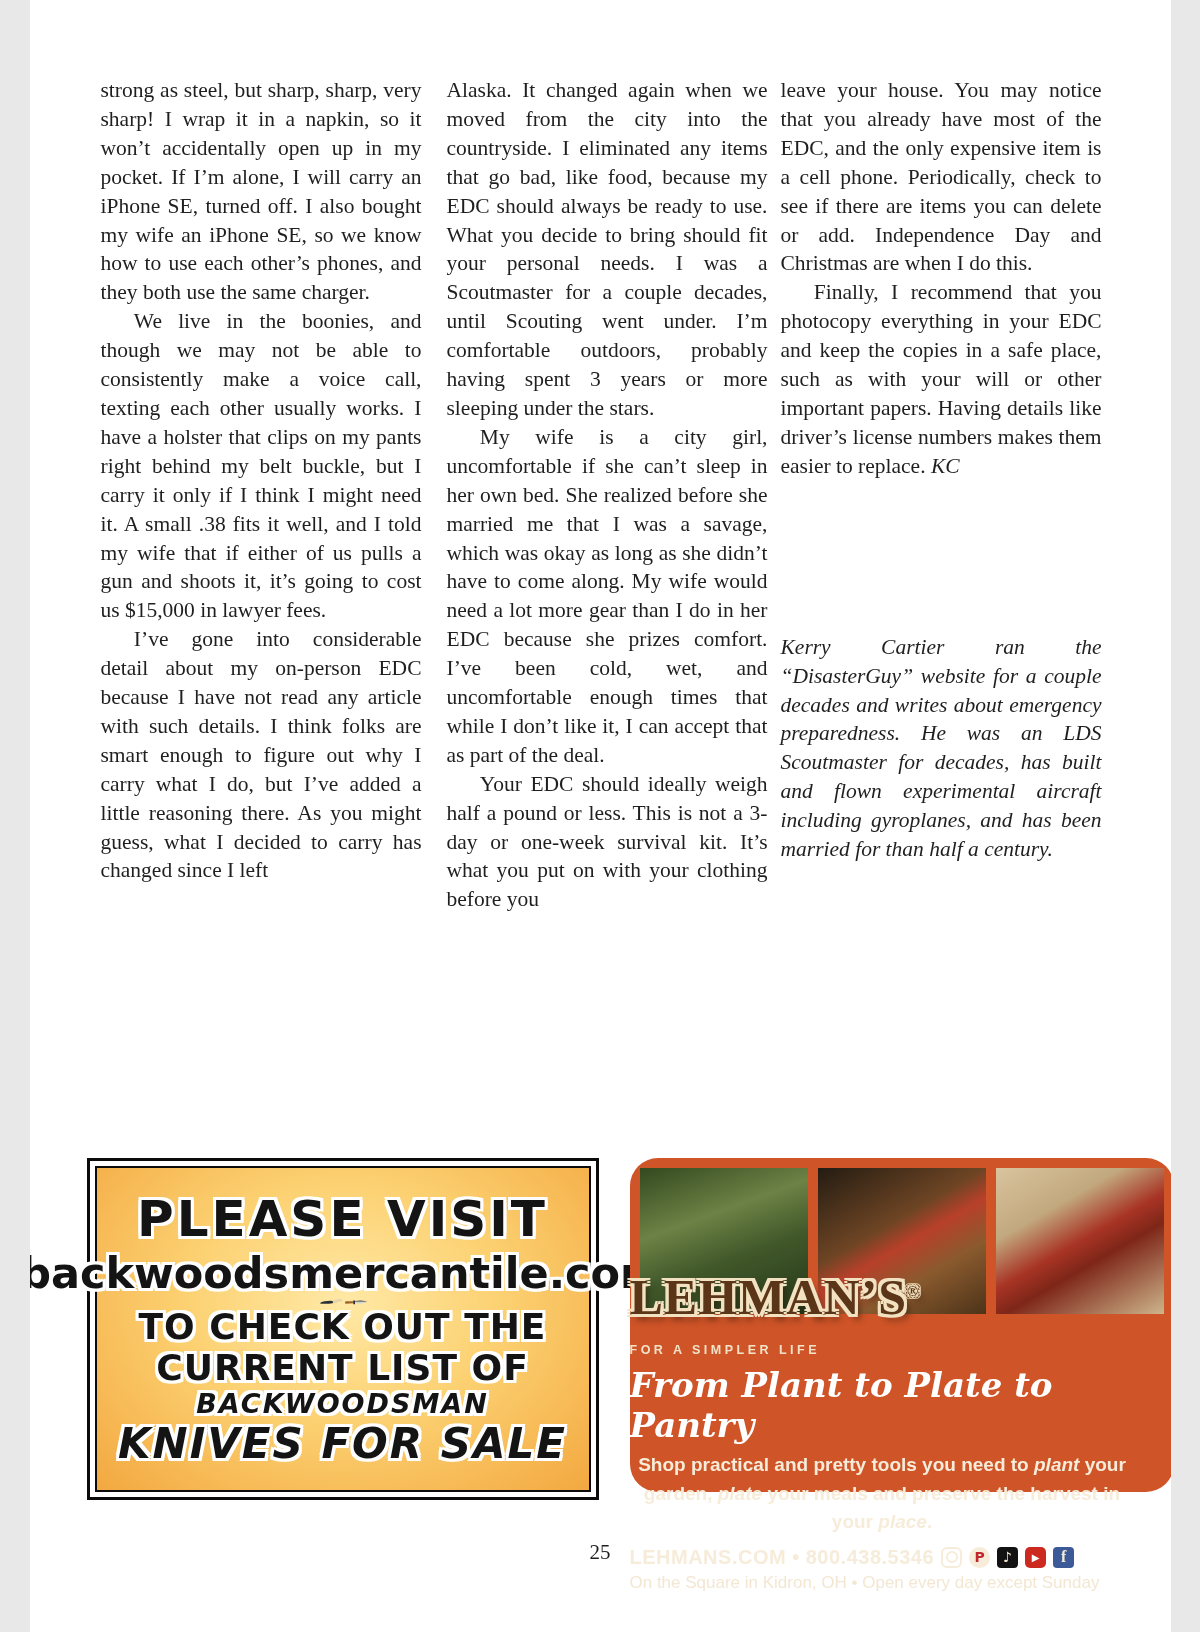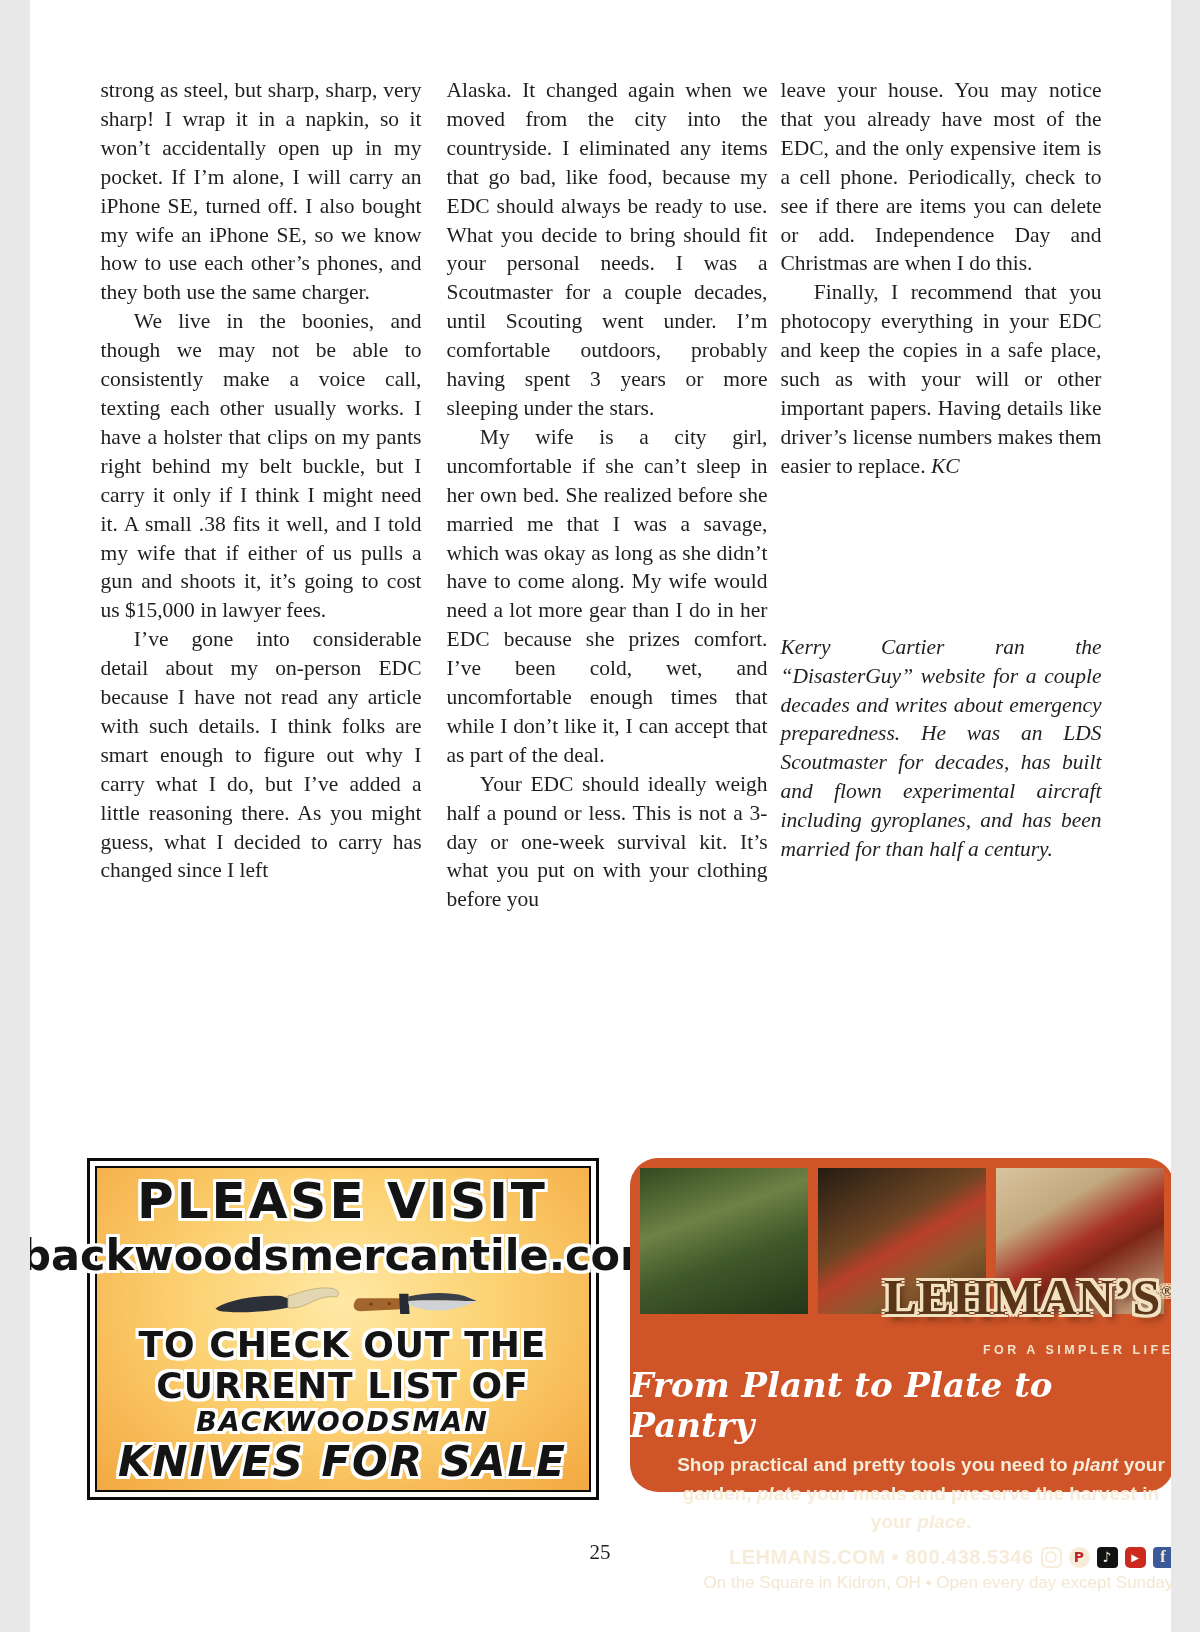--- a/index.html
+++ b/index.html
@@ -15,34 +15,34 @@
   .bio{margin-top:152px;font-style:italic;text-align:justify;}
   .sig{font-style:italic;}
 
   
   
   .ad-backwoods{position:absolute;left:57px;top:1158px;width:512px;height:342px;
      border:3px solid #0b0b0b;background:#ffffff;padding:5px;box-sizing:border-box;}
   .ad-backwoods-inner{border:2px solid #0b0b0b;height:100%;box-sizing:border-box;
      background:radial-gradient(ellipse at 50% 42%, #ffe9a6 0%, #fcd172 45%, #f3a840 100%);
      display:flex;flex-direction:column;align-items:center;justify-content:flex-end;
-     padding:4px 4px;}
+     padding:22px 4px;}
   .bw-text{font-family:"DejaVu Sans",sans-serif;font-weight:800;color:#141414;text-align:center;
      text-shadow:-3px -3px 0 #fff,3px -3px 0 #fff,-3px 3px 0 #fff,3px 3px 0 #fff,
                  0 -3px 0 #fff,0 3px 0 #fff,-3px 0 0 #fff,3px 0 0 #fff;}
   .bw-visit{font-size:50px;letter-spacing:3px;}
   .bw-url{font-size:43px;letter-spacing:0;}
   .bw-line2{font-size:36px;letter-spacing:1px;}
   .bw-line3{font-size:27px;font-style:italic;letter-spacing:2px;}
   .bw-line4{font-size:42px;font-style:italic;letter-spacing:2px;}
   .bw-knives{width:480px;height:68px;}
 
   
   .ad-lehmans{position:absolute;left:600px;top:1158px;width:544px;height:334px;
-     background:#cf5428;box-sizing:border-box;display:flex;flex-direction:column;align-items:flex-end;border-radius:28px;}
+     background:#cf5428;box-sizing:border-box;display:flex;flex-direction:column;align-items:flex-start;border-radius:28px;}
   .lh-photos{display:flex;gap:10px;padding:10px 10px 0 10px;width:100%;box-sizing:border-box;}
   .lh-photo{flex:1;height:146px;}
   .lh-photo.garden{background:linear-gradient(160deg,#33491f 0%,#6d8245 35%,#41582a 60%,#243618 100%);}
   .lh-photo.board{background:linear-gradient(150deg,#241c12 0%,#6e4524 40%,#b8402a 52%,#8a5a2e 70%,#4c3319 100%);}
   .lh-photo.jar{background:linear-gradient(150deg,#d9c49e 0%,#c2a87e 30%,#a83425 50%,#7e2618 62%,#cdb58c 100%);}
   .lh-logo{margin-top:-46px;position:relative;z-index:2;
      font-family:"Liberation Serif",serif;font-weight:bold;font-size:50px;letter-spacing:1px;
      color:#5a3517;
      text-shadow:-3px -3px 0 #f2e2c2,3px -3px 0 #f2e2c2,-3px 3px 0 #f2e2c2,3px 3px 0 #f2e2c2,
                  0 -3px 0 #f2e2c2,0 3px 0 #f2e2c2,-3px 0 0 #f2e2c2,3px 0 0 #f2e2c2,5px 6px 6px rgba(40,20,5,.55);}

